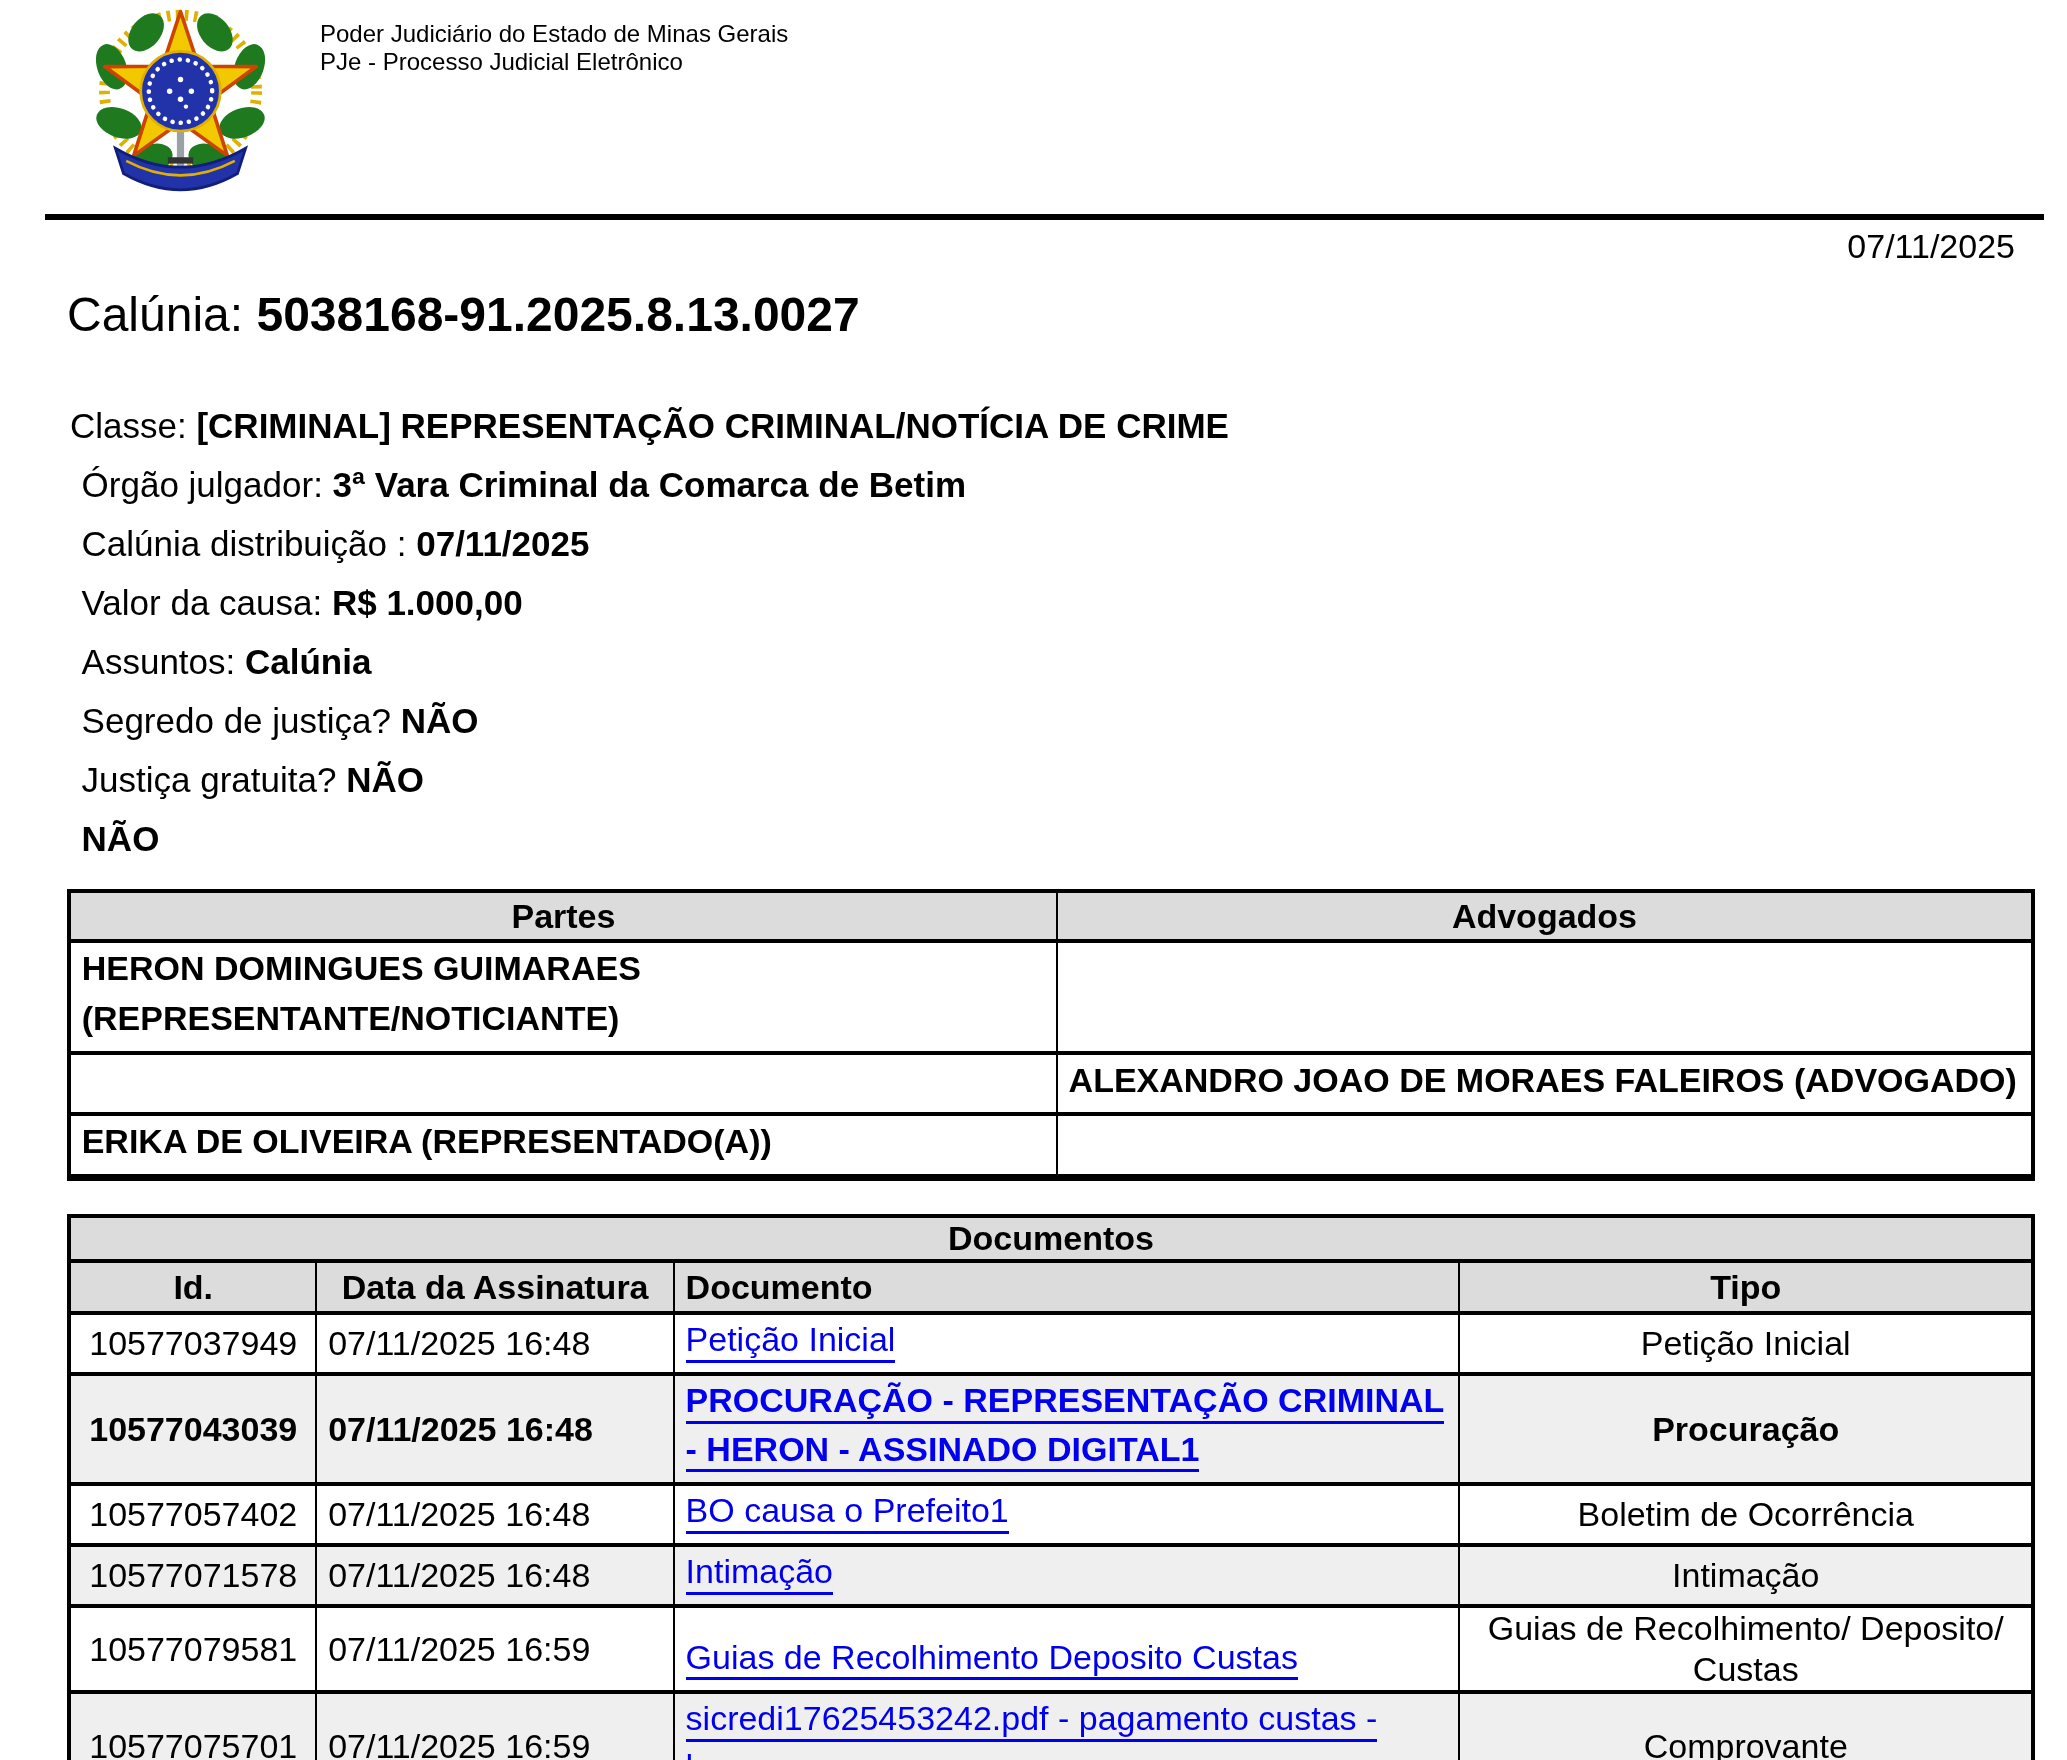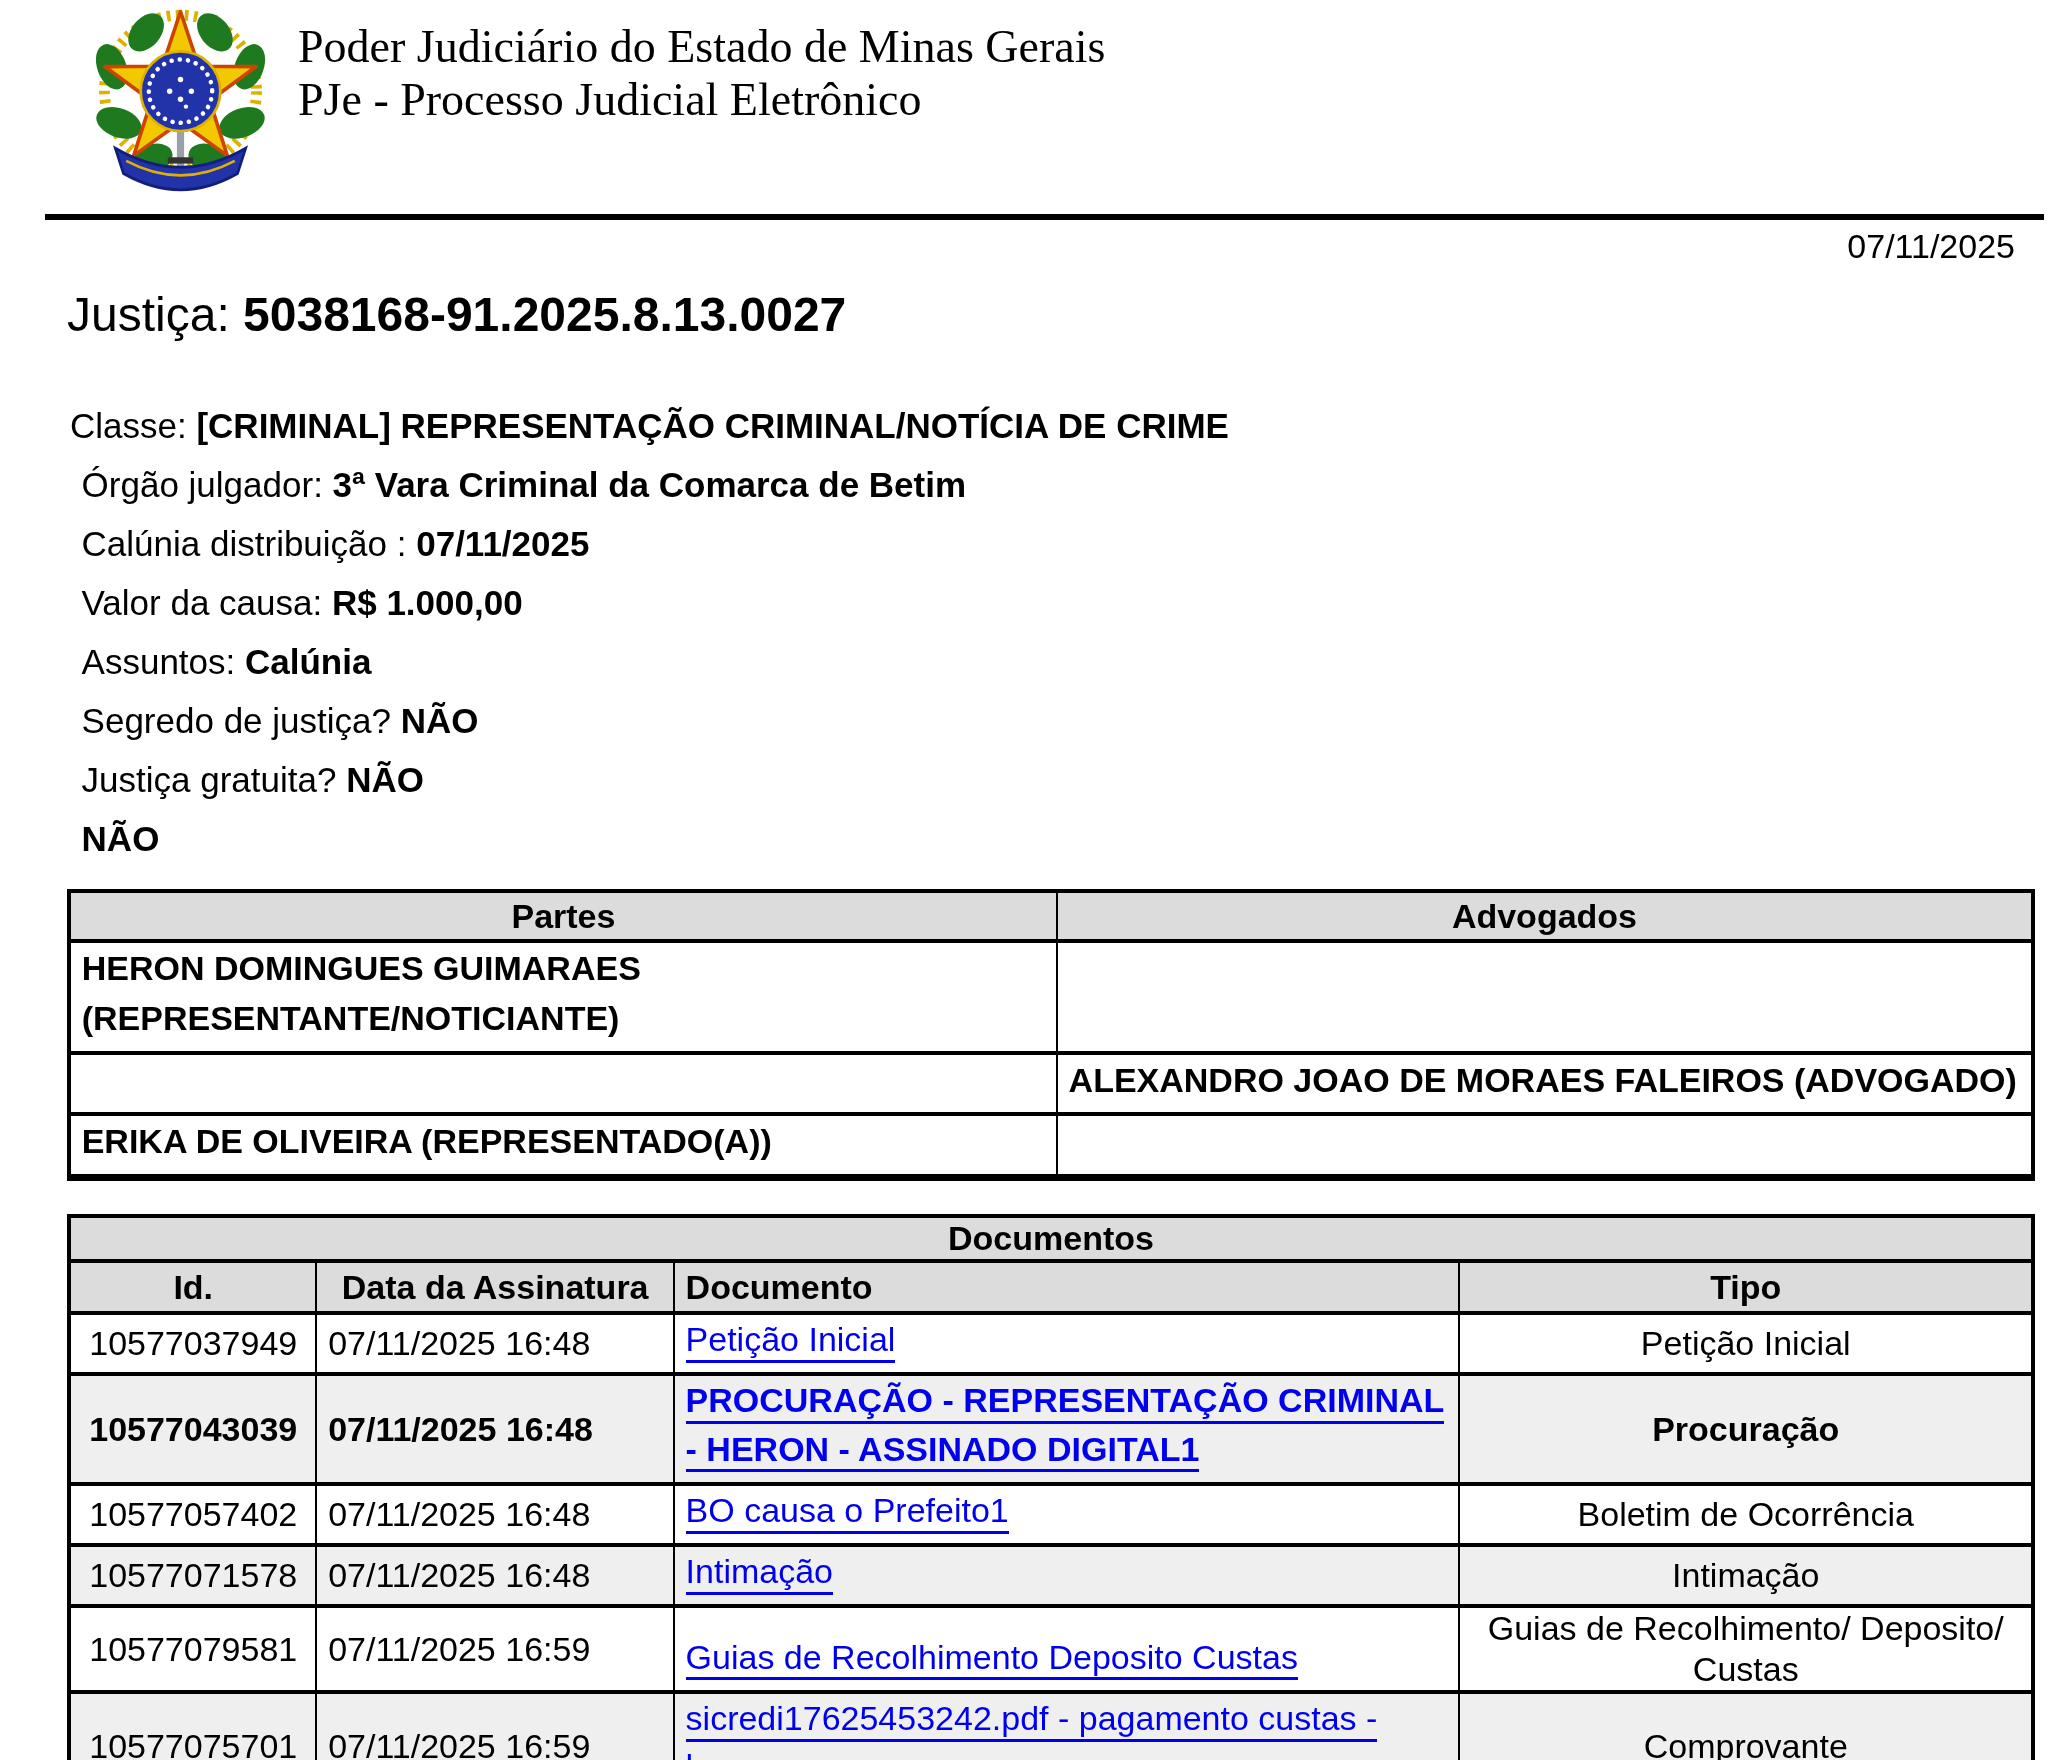--- a/index.html
+++ b/index.html
@@ -4,21 +4,21 @@
 <style>
   * { box-sizing: border-box; }
   html,body { margin:0; padding:0; }
   body {
     width:2067px; height:1761px; background:#ffffff; color:#000;
     font-family:"Liberation Sans", sans-serif; position:relative; overflow:hidden;
   }
 
   
   .logo { position:absolute; left:90px; top:5.4px; width:181px; height:195px; }
-  .header-text { position:absolute; left:298px; top:19.7px; font-size:46px; line-height:1.16;font-family:Liberation Serif, serif; }
+  .header-text { position:absolute; left:320px; top:19.7px; font-size:24px; line-height:1.16; }
 
   .rule { position:absolute; left:45px; top:214px; width:1999px; height:6.3px; background:#000; }
 
   .date { position:absolute; top:227px; right:52px; font-size:34px; }
 
   .numero { position:absolute; left:67px; top:287px; font-size:48px; }
   .numero .val { font-weight:bold; }
 
   
   .details { position:absolute; left:70px; top:396px; font-size:35px; }
@@ -100,21 +100,21 @@
 
 <div class="header-text">
   <div>Poder Judiciário do Estado de Minas Gerais</div>
   <div>PJe - Processo Judicial Eletrônico</div>
 </div>
 
 <div class="rule"></div>
 
 <div class="date">07/11/2025</div>
 
-<div class="numero"><span>Justiça: </span><span class="val">5038168-91.2025.8.13.0027</span></div>
+<div class="numero"><span>Calúnia: </span><span class="val">5038168-91.2025.8.13.0027</span></div>
 
 <div class="details">
     <div class="detail-line"><span>Classe: </span><span class="val">[CRIMINAL] REPRESENTAÇÃO CRIMINAL/NOTÍCIA DE CRIME</span></div>
     <div class="detail-line indent"><span>Órgão julgador: </span><span class="val">3ª Vara Criminal da Comarca de Betim</span></div>
     <div class="detail-line indent"><span>Calúnia distribuição : </span><span class="val">07/11/2025</span></div>
     <div class="detail-line indent"><span>Valor da causa: </span><span class="val">R$ 1.000,00</span></div>
     <div class="detail-line indent"><span>Assuntos: </span><span class="val">Calúnia</span></div>
     <div class="detail-line indent"><span>Segredo de justiça? </span><span class="val">NÃO</span></div>
     <div class="detail-line indent"><span>Justiça gratuita? </span><span class="val">NÃO</span></div>
     <div class="detail-line indent"><span class="val">NÃO</span></div>

